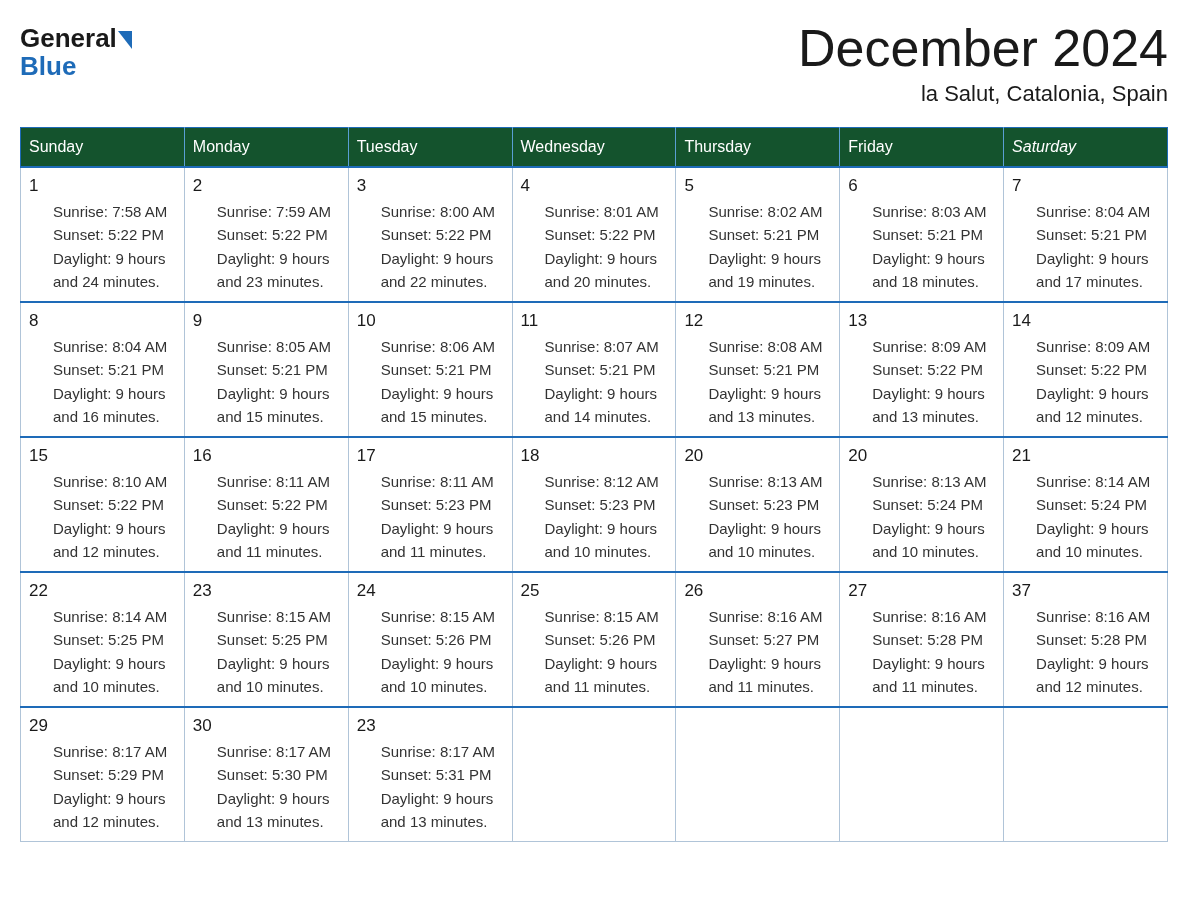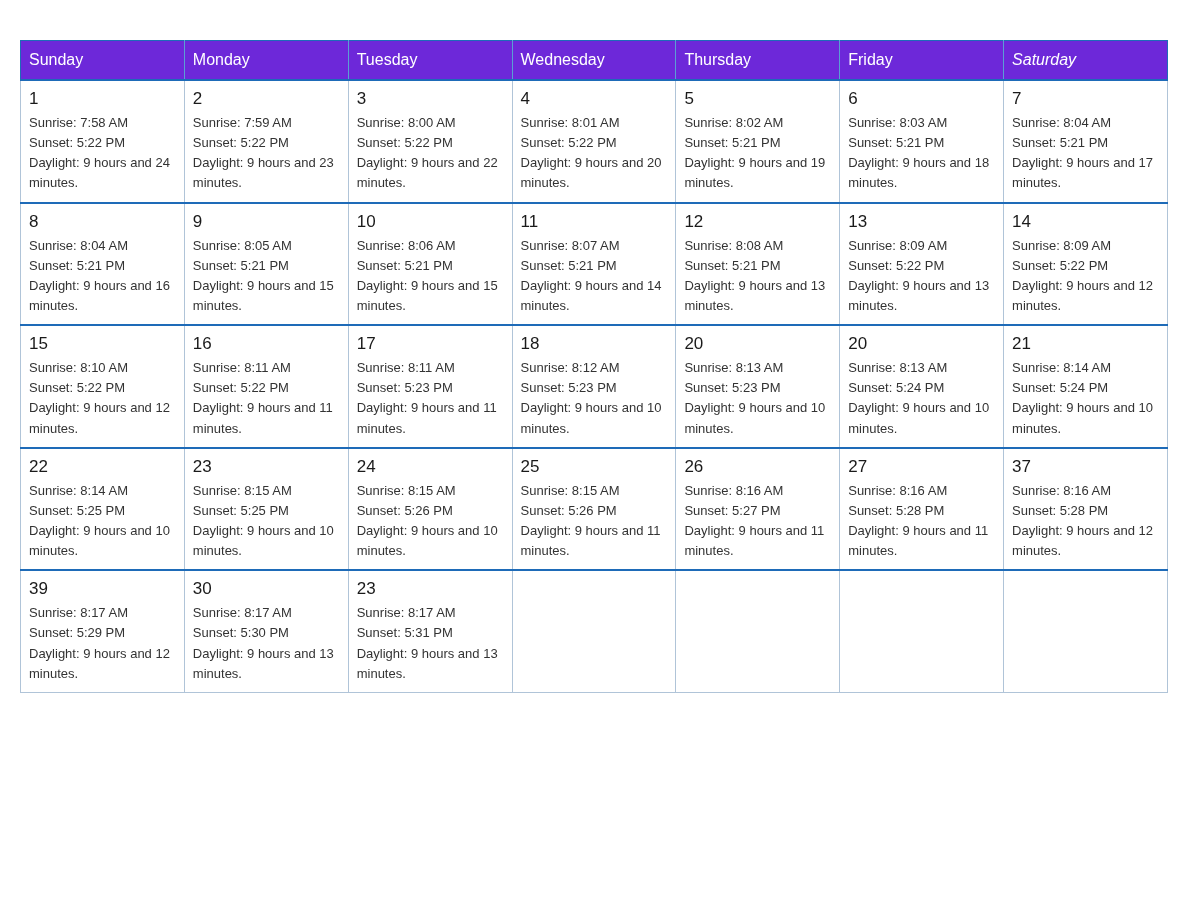--- a/index.html
+++ b/index.html
@@ -58,21 +58,21 @@
       font-size: 22px;
       color: #1a1a1a;
       margin-top: 4px;
     }
     .calendar {
       width: 100%;
       border-collapse: collapse;
       border: 1px solid #1e6bb8;
     }
     .calendar thead tr th {
-      background-color: #6d28d9;
+      background-color: #14532d;
       color: #fff;
       font-size: 16px;
       font-weight: normal;
       padding: 10px 8px;
       text-align: left;
       border-right: 1px solid #5a9fd4;
     }
     .calendar thead tr th:last-child { border-right: none; font-style: italic; }
     .calendar tbody tr td {
       border: 1px solid #b0c4d8;
@@ -87,30 +87,42 @@
       background: #fff;
     }
     .day-number {
       font-size: 17px;
       color: #1a1a1a;
       font-weight: normal;
       margin-bottom: 4px;
       display: block;
     }
     .day-info {
-      font-size: 13px;
+      font-size: 15px;
       color: #333;
       line-height: 1.55;
+      margin-left: 24px;
     }
   </style>
 </head>
 <body>
 
 <div class="header">
+  <div class="logo">
+    <div class="logo-text">
+      <span class="logo-general">General</span>
+        <span class="logo-triangle"></span>
+    </div>
+    <div>
+      <span class="logo-blue">Blue</span>
+    </div>
+  </div>
   <div class="title-block">
+    <div class="month-title">December 2024</div>
+    <div class="location-title">la Salut, Catalonia, Spain</div>
   </div>
 </div>
 
 <table class="calendar">
   <thead>
     <tr>
       <th>Sunday</th>
       <th>Monday</th>
       <th>Tuesday</th>
       <th>Wednesday</th>
@@ -347,21 +359,21 @@
         <span class="day-number">37</span>
         <div class="day-info">
           Sunrise: 8:16 AM<br>
           Sunset: 5:28 PM<br>
           Daylight: 9 hours and 12 minutes.
         </div>
       </td>
       </tr>
       <tr>
         <td>
-        <span class="day-number">39</span>
+        <span class="day-number">29</span>
         <div class="day-info">
           Sunrise: 8:17 AM<br>
           Sunset: 5:29 PM<br>
           Daylight: 9 hours and 12 minutes.
         </div>
       </td>
         <td>
         <span class="day-number">30</span>
         <div class="day-info">
           Sunrise: 8:17 AM<br>

